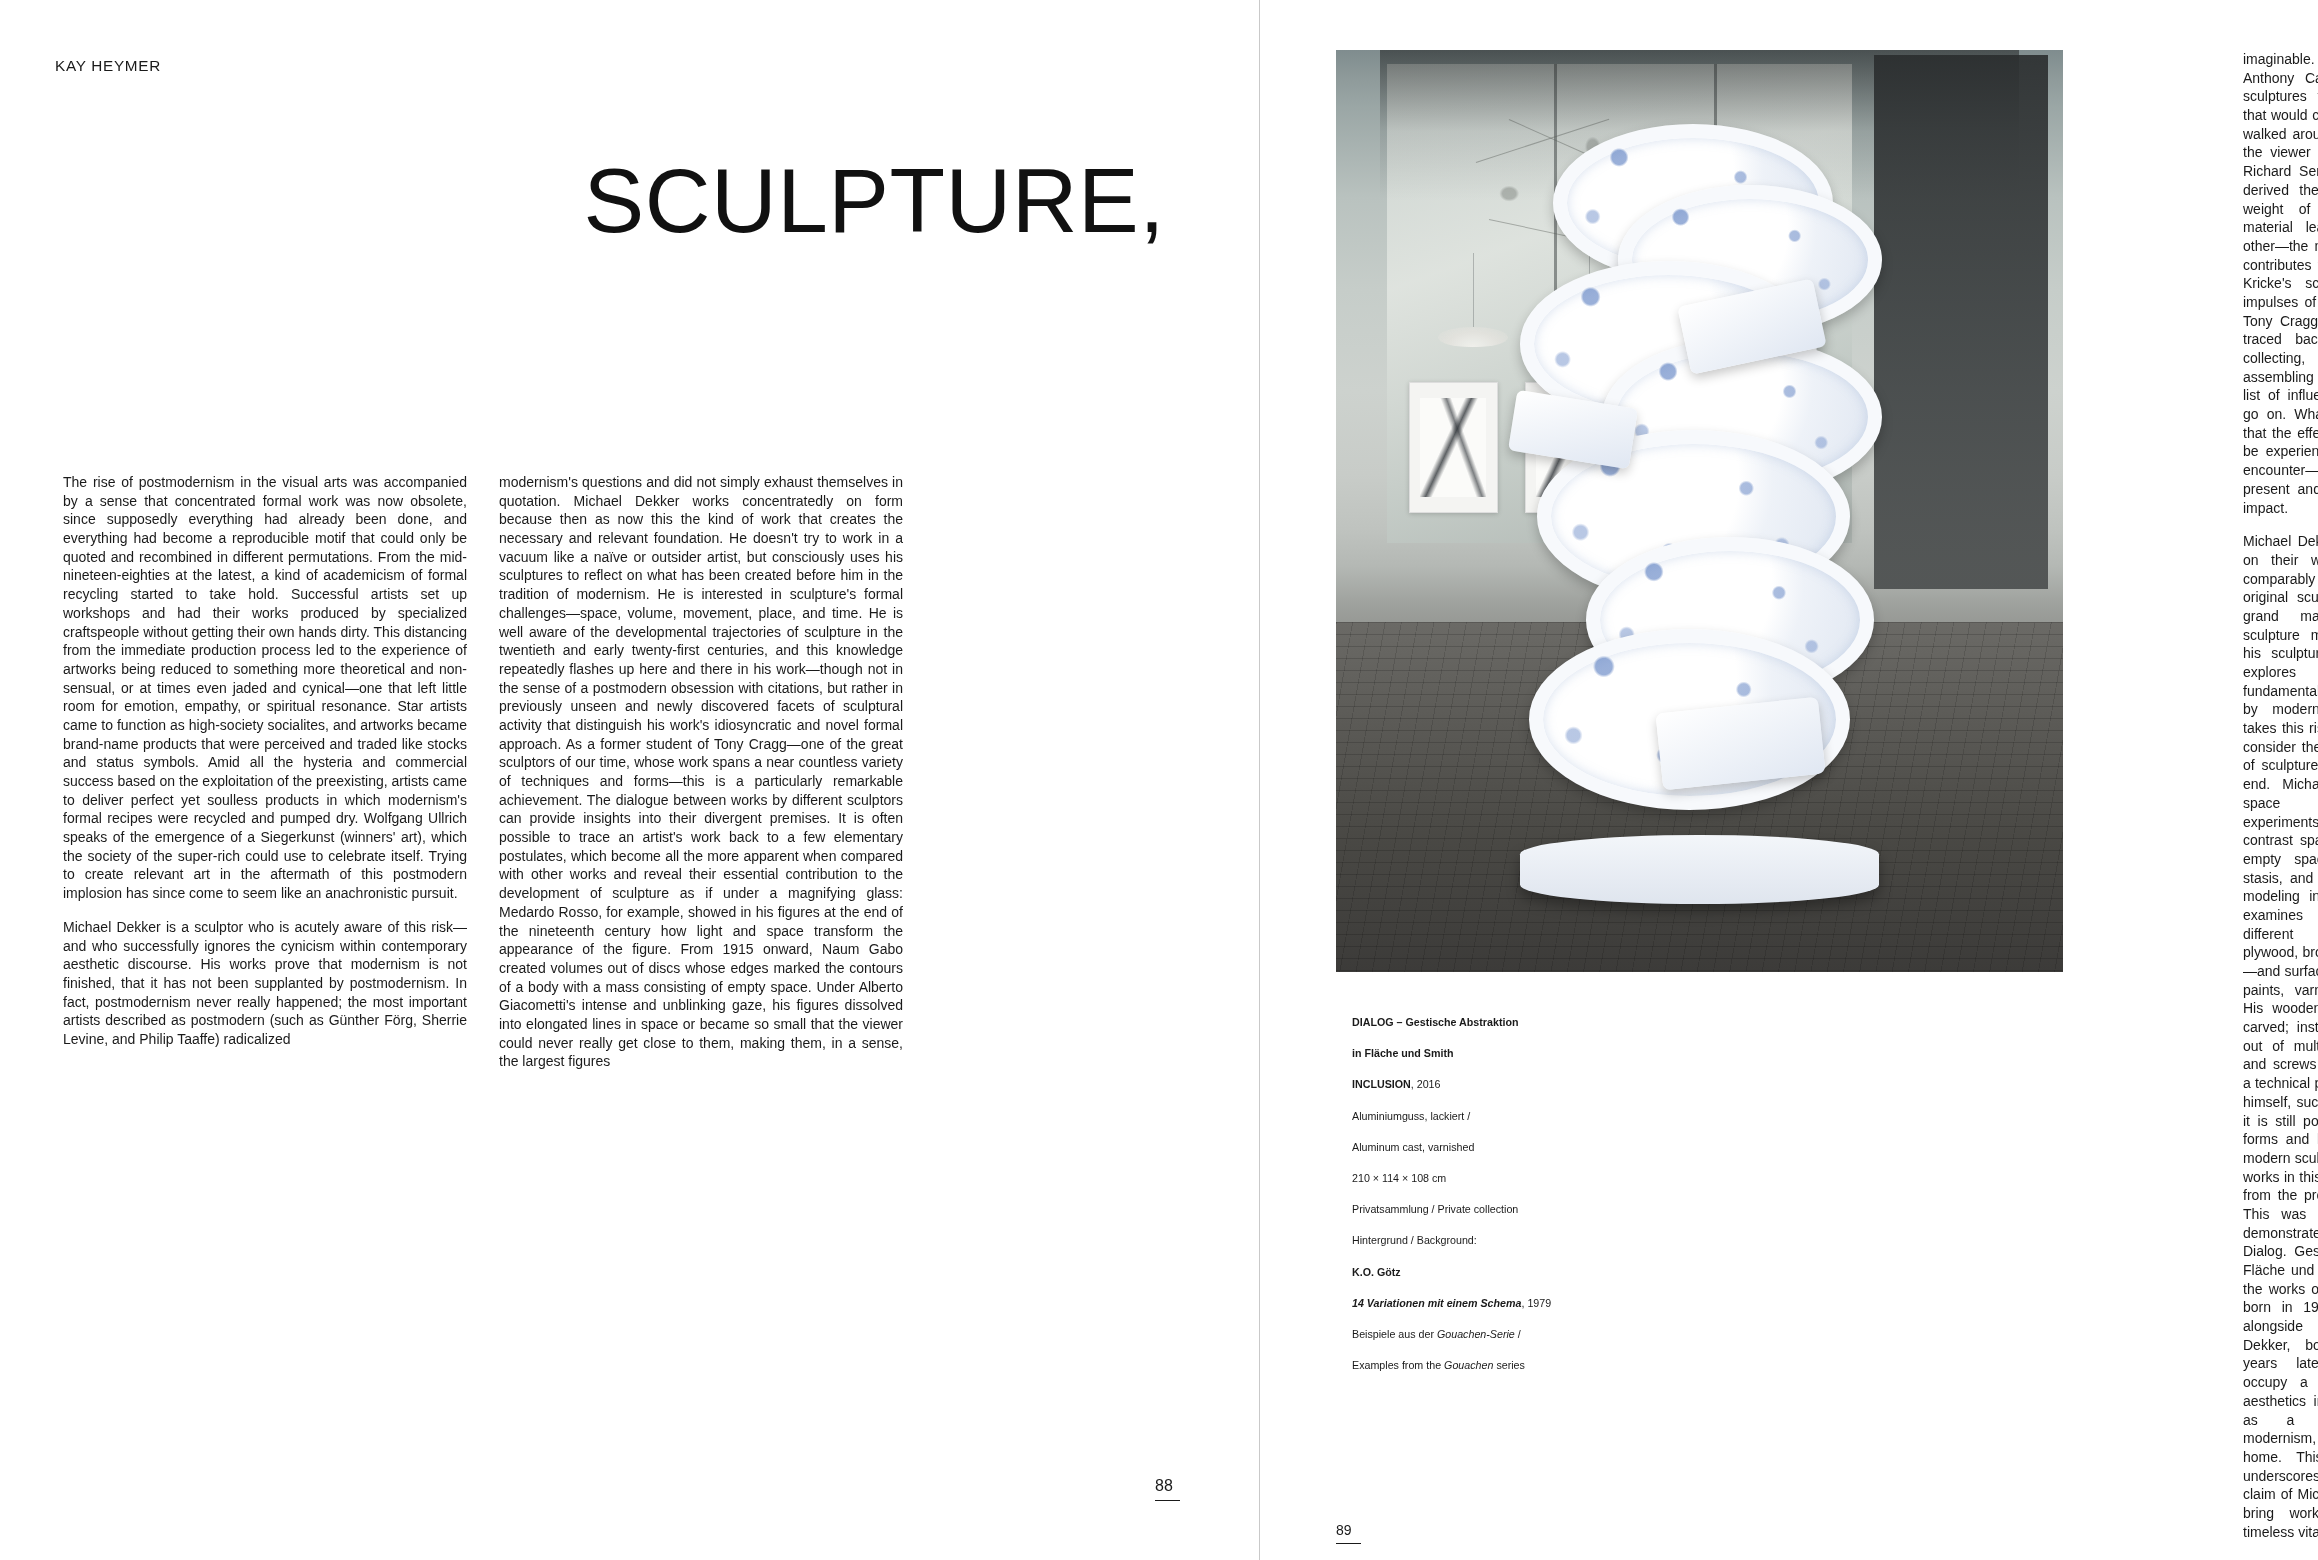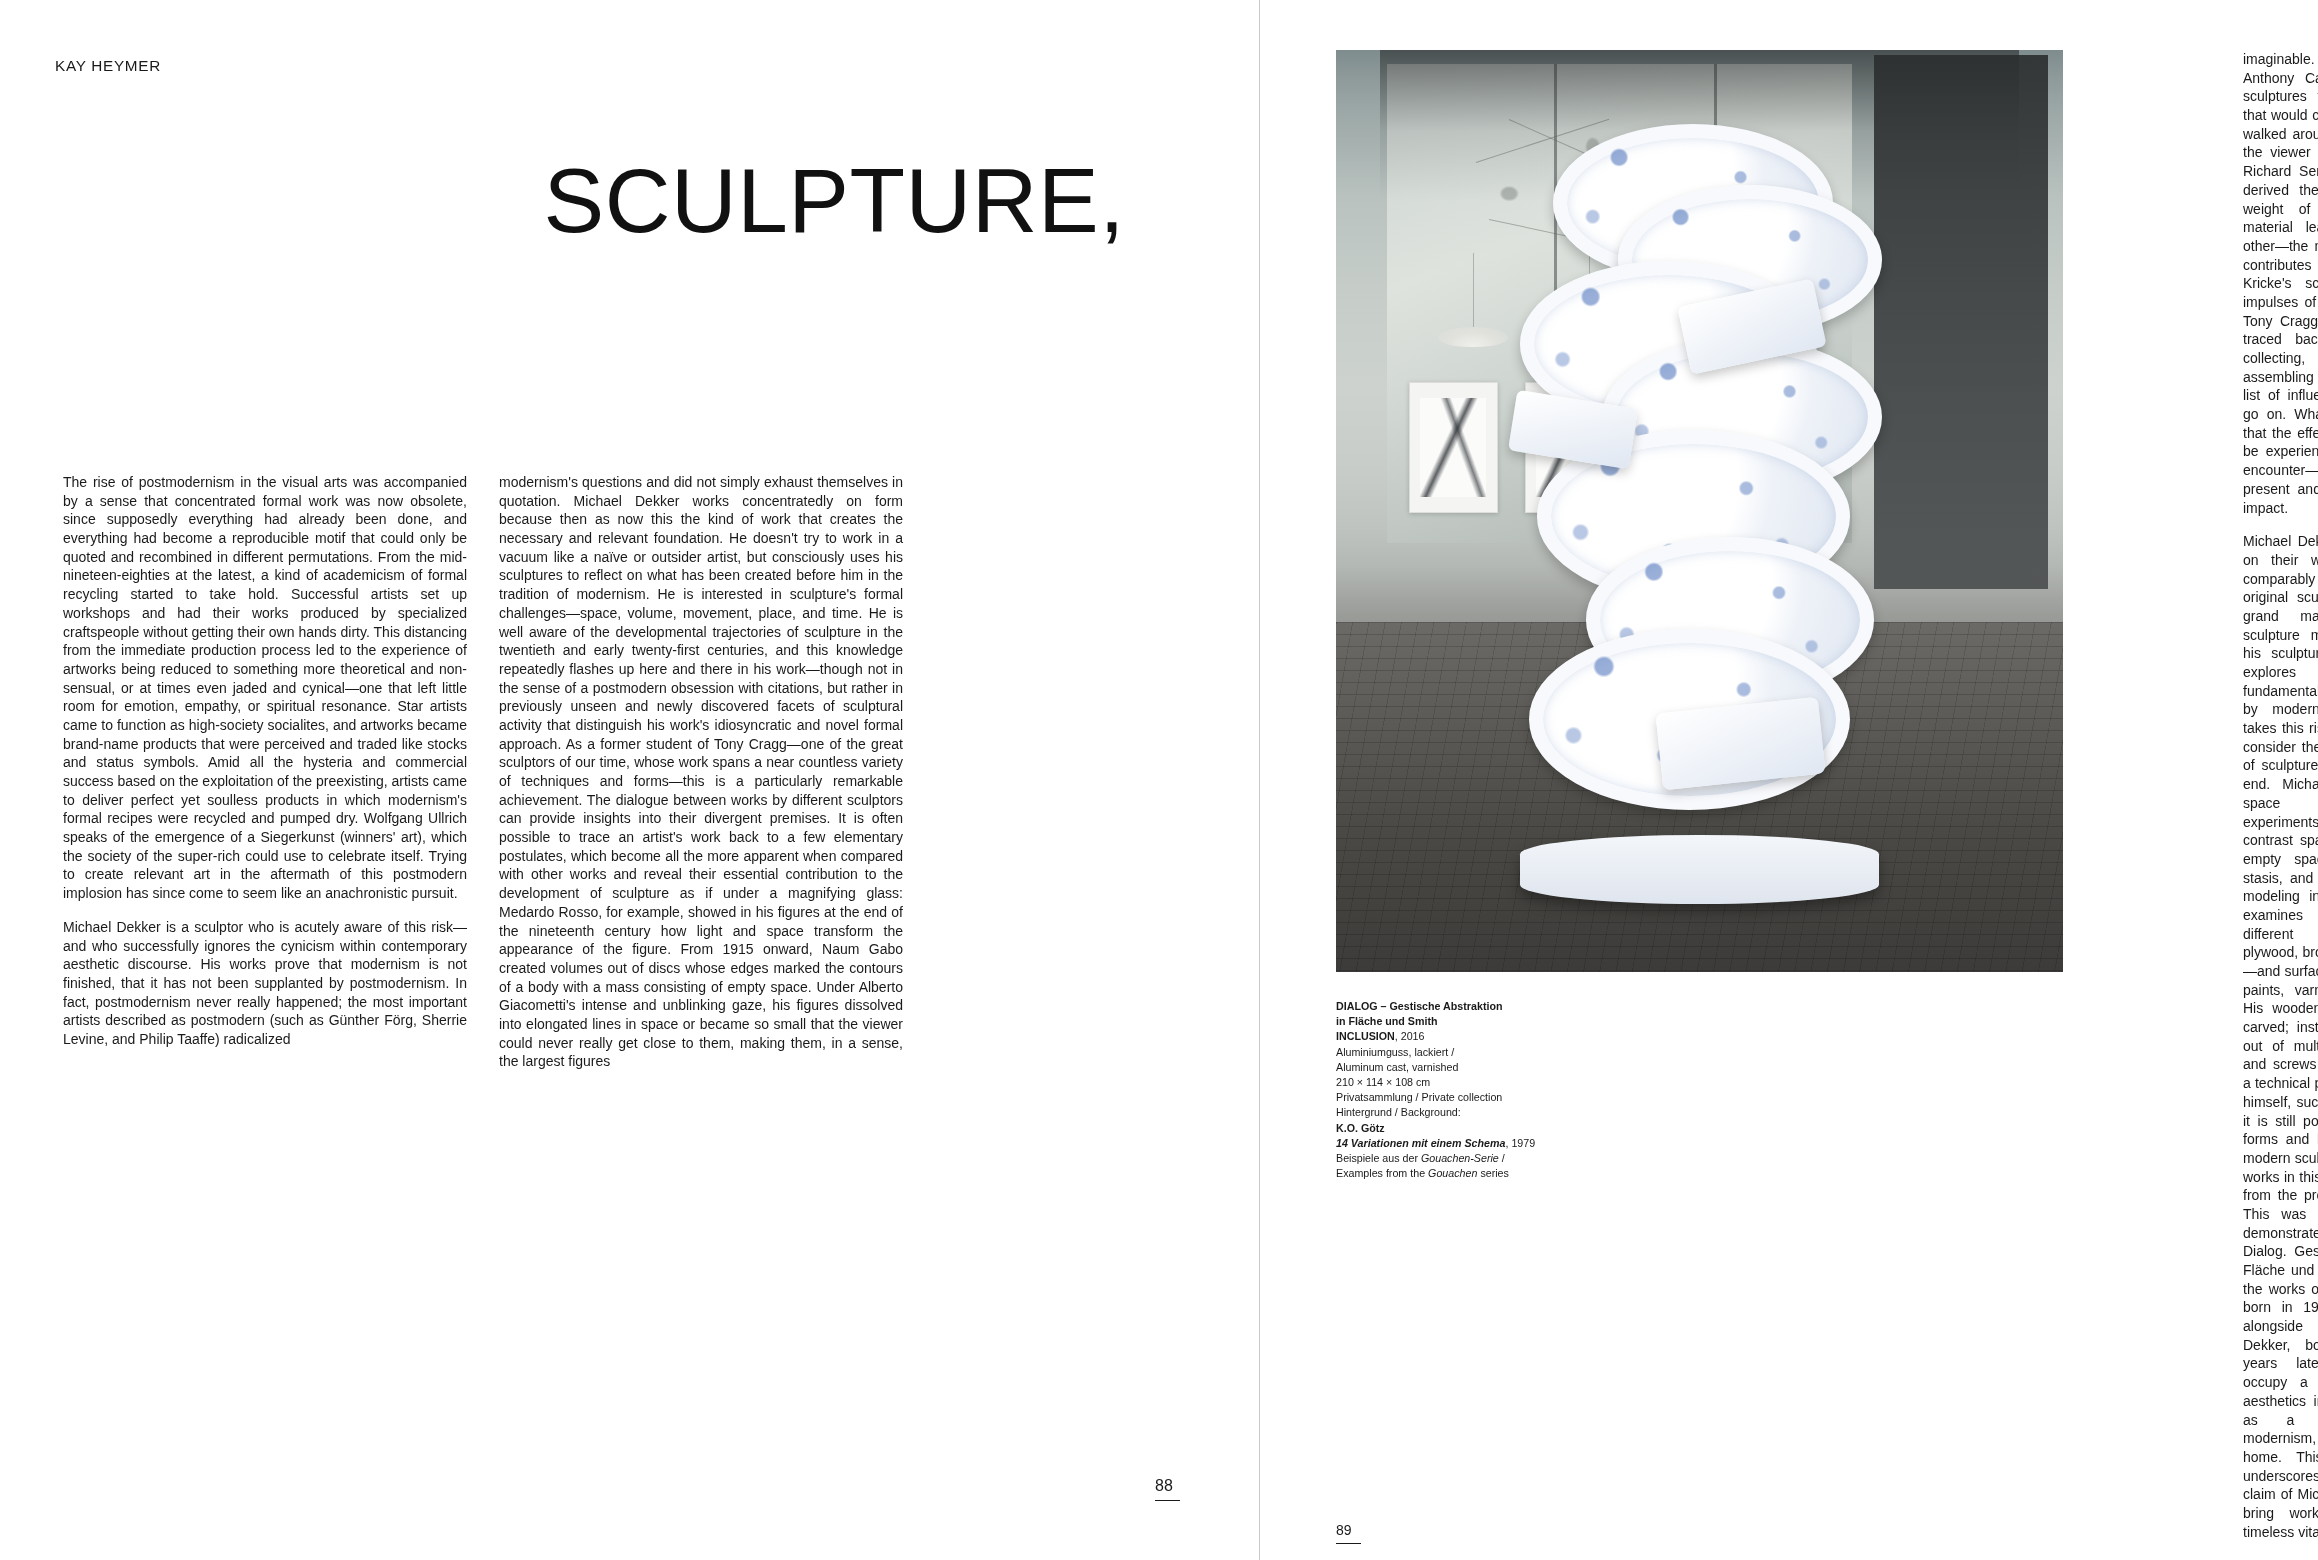--- a/index.html
+++ b/index.html
@@ -24,21 +24,21 @@
     top: 0;
     width: 0.9px;
     height: 1561px;
     background: #c9c9c9;
   }
 
   
   .page-left {
     position: absolute;
     left: 0; top: 0;
-    width: 1259px; height: 1145px;
+    width: 1259px; height: 1145px; padding-left: 40px;
   }
   .running-head {
     position: absolute;
     left: 55px;
     top: 57px;
     font-size: 15.3px;
     letter-spacing: 0.7px;
     color: #1a1a1a;
   }
   .title {
@@ -239,21 +239,21 @@
     position: absolute;
     left: 76px;
     top: 999px;
     width: 371px;
     font-size: 10.7px;
     line-height: 1.42;
     color: #1a1a1a;
   }
   .caption .b { font-weight: bold; }
   .caption .it { font-style: italic; }
-  .caption div { margin: 0; }
+  .caption div { margin: 16px; }
 
   .cols-right {
     position: absolute;
     left: 983px;
     top: 50px;
     width: 209px;
   }
   .cols-right p {
     margin: 0 0 15px 0;
     font-size: 14px;

